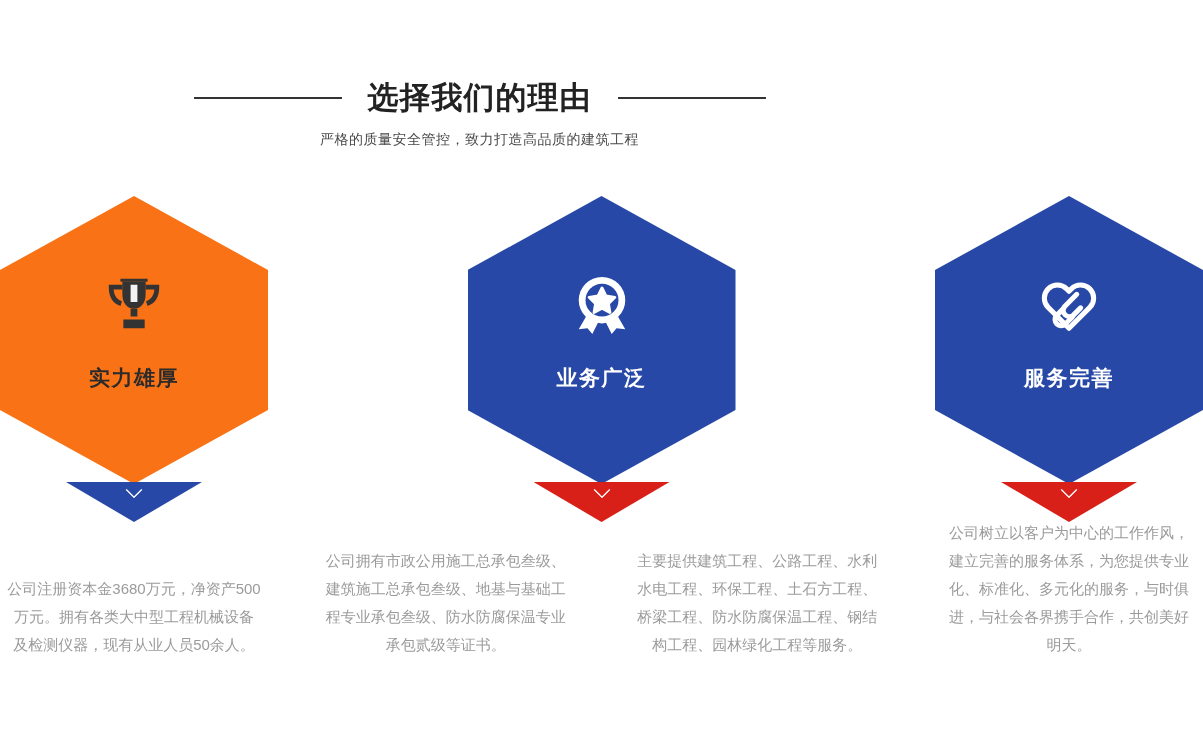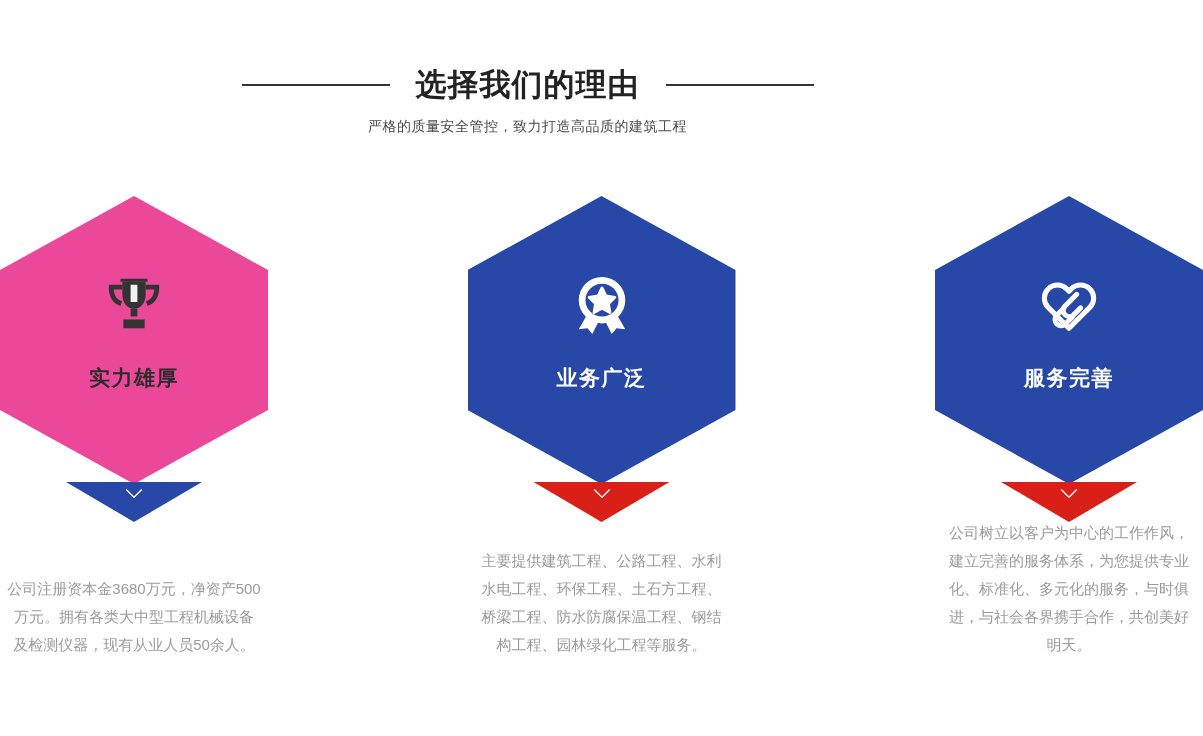--- a/index.html
+++ b/index.html
@@ -13,24 +13,23 @@
     height: 736px;
     overflow: hidden;
     font-family: "Liberation Sans", "DejaVu Sans", sans-serif;
     position: relative;
   }
 
   
   .section-head {
     position: absolute;
     left: 0;
-    top: 61px;
+    top: 74px;
     width: 959px;
     text-align: center;
-    margin-left: 48px;
   }
   .title-row {
     display: flex;
     align-items: center;
     justify-content: center;
     gap: 26px;
     height: 48px;
   }
   .title-rule {
     width: 148px;
@@ -80,21 +79,21 @@
   .hex {
     position: absolute;
     inset: 0;
     -webkit-clip-path: polygon(50% 0%, 100% 25.7%, 100% 74.3%, 50% 100%, 0% 74.3%, 0% 25.7%);
     clip-path: polygon(50% 0%, 100% 25.7%, 100% 74.3%, 50% 100%, 0% 74.3%, 0% 25.7%);
     display: flex;
     flex-direction: column;
     align-items: center;
     justify-content: flex-start;
   }
-  .hex.light { background: #ec4899; }
+  .hex.light { background: #f97316; }
   .hex.blue  { background: #2748a6; }
 
   .hex-icon {
     margin-top: 62px;
     width: 92px;
     height: 92px;
     display: flex;
     align-items: center;
     justify-content: center;
   }
@@ -230,15 +229,16 @@
           <path d="M3 3 L12 12 L21 3" fill="none" stroke="#ffffff" stroke-width="1.6" stroke-linecap="round" stroke-linejoin="round"></path>
         </svg>
       </div>
     </div>
   </div>
 
 </div>
 
 <div class="descs">
   <div class="desc desc-1">公司注册资本金3680万元，净资产500万元。拥有各类大中型工程机械设备及检测仪器，现有从业人员50余人。</div>
+  <div class="desc desc-2">公司拥有市政公用施工总承包叁级、建筑施工总承包叁级、地基与基础工程专业承包叁级、防水防腐保温专业承包贰级等证书。</div>
   <div class="desc desc-3">主要提供建筑工程、公路工程、水利水电工程、环保工程、土石方工程、桥梁工程、防水防腐保温工程、钢结构工程、园林绿化工程等服务。</div>
   <div class="desc desc-4">公司树立以客户为中心的工作作风，建立完善的服务体系，为您提供专业化、标准化、多元化的服务，与时俱进，与社会各界携手合作，共创美好明天。</div>
 </div>
 
 </body></html>

